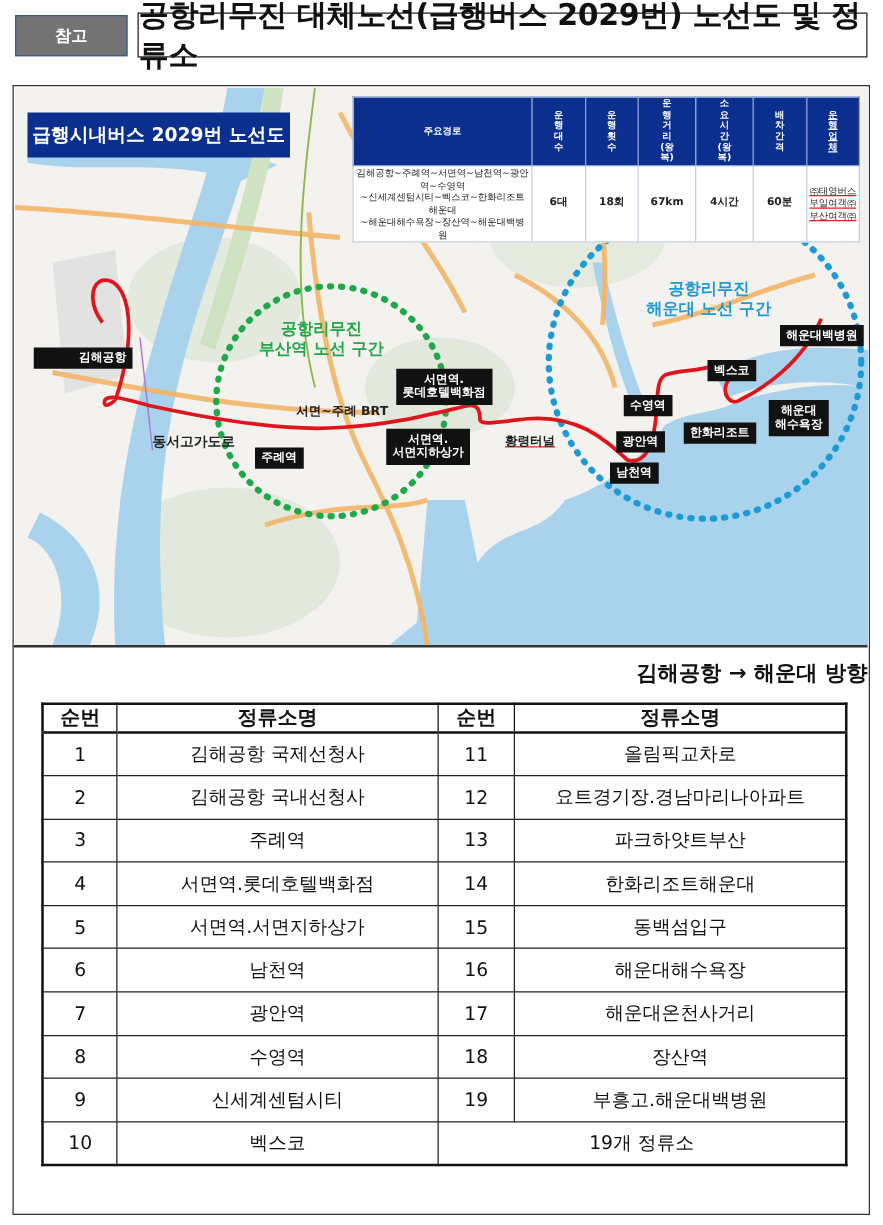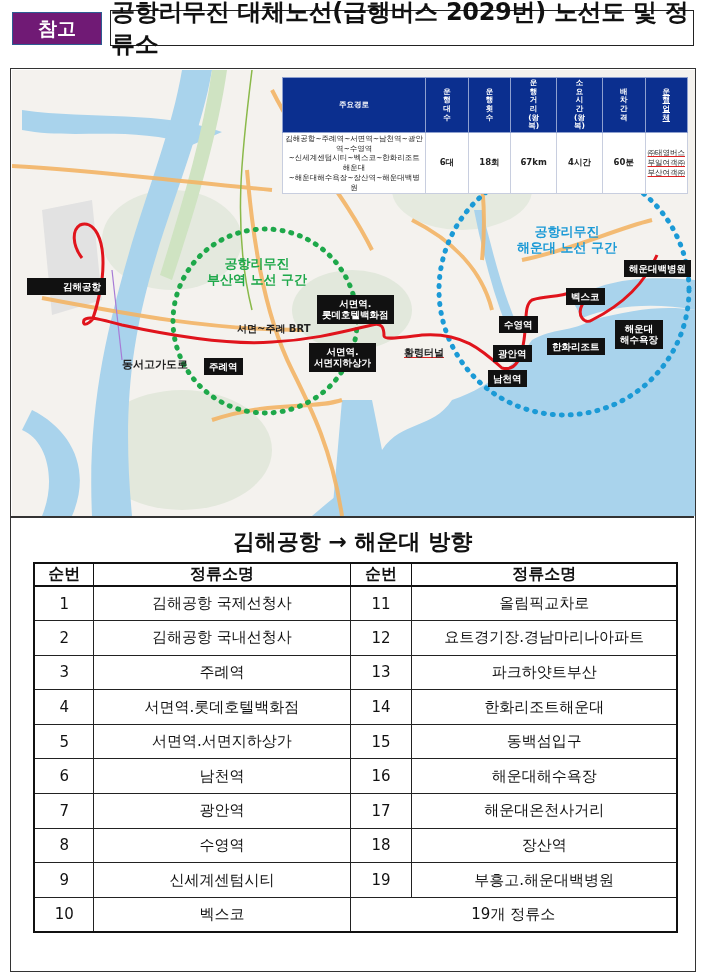--- a/index.html
+++ b/index.html
@@ -1,22 +1,22 @@
 <!DOCTYPE html>
 <html><head>
 <meta charset="utf-8">
 <style>
   * { box-sizing: border-box; margin: 0; padding: 0; }
   html, body { width: 706px; height: 980px; background: #ffffff; overflow: hidden; }
   body { position: relative; font-family: "DejaVu Sans", "Liberation Sans", sans-serif; color: #111; }
 
   .badge {
     position: absolute; left: 12px; top: 12px; width: 90px; height: 33px;
-    background: #701a75; border: 1px solid #2d5d92;
-    color: #fff; font-weight: bold; font-size: 19px;
+    background: #737373; border: 1px solid #2d5d92;
+    color: #fff; font-weight: bold; font-size: 13px;
     display: flex; align-items: center; justify-content: center;
   }
   .title-box {
     position: absolute; left: 110px; top: 10px; width: 584px; height: 36px;
     border: 1.5px solid #222; background: #fff;
     display: flex; align-items: center; justify-content: center;
     font-weight: bold; font-size: 24px; letter-spacing: -0.3px;
   }
 
   .frame {
@@ -59,22 +59,22 @@
   }
   .area-label.green { color: #1ea84a; }
   .area-label.blue { color: #1b9ad6; }
   .road-label { position: absolute; font-weight: bold; font-size: 10px; color: #222; white-space: nowrap; }
 
   .divider {
     position: absolute; left: 0; top: 447px; width: 683px; height: 1.5px; background: #333;
   }
 
   .direction-title {
-    position: absolute; left: 0; top: 458px; width: 683px; text-align: center;
-    font-weight: bold; font-size: 22px;
+    position: absolute; left: 0; top: 458px; width: 683px; text-align: right;
+    font-weight: bold; font-size: 17px;
   }
 
   table.stops {
     position: absolute; left: 22px; top: 493px; width: 645px;
     border-collapse: collapse; border: 2px solid #111;
     font-size: 15px;
   }
   table.stops th {
     height: 18px; font-weight: bold; font-size: 16px; border: 1px solid #111;
     border-bottom: 2px solid #111;
@@ -140,20 +140,21 @@
       <circle cx="552" cy="220" r="125" fill="none" stroke="#1b9ad6" stroke-width="5" stroke-dasharray="1 8" stroke-linecap="round"></circle>
 
       <path d="M70,188 C60,175 60,160 68,155 C80,150 95,165 90,210 C85,240 80,250 80,250
            C75,255 70,256 72,250 C76,245 90,250 110,255 C170,268 220,275 260,272
            C300,270 330,262 360,255 C370,252 372,258 372,266 C373,270 385,268 410,265
            C450,262 470,280 490,298 C505,302 510,285 512,270
            C515,250 512,235 520,230 C535,225 545,228 560,222 C575,218 580,226 570,235
            C565,245 572,255 580,250 C600,240 630,220 645,185" stroke="#e0141c" stroke-width="3" fill="none" stroke-linejoin="round"></path>
     </svg>
 
+    <div class="map-title">급행시내버스 2029번 노선도</div>
 
     <table class="route-info">
       <tbody>
           <tr>
         <th style="width:190px">주요경로</th>
         <th>운행 대수</th>
         <th>운행 횟수</th>
         <th>운행거리 (왕복)</th>
         <th>소요시간 (왕복)</th>
         <th>배차 간격</th>
@@ -178,21 +179,21 @@
       </tr>
     </tbody>
       </table>
 
     <div class="area-label green" style="left:195px; top:186px; white-space:pre;">공항리무진
 부산역 노선 구간</div>
     <div class="area-label blue" style="left:505px; top:154px; white-space:pre;">공항리무진
 해운대 노선 구간</div>
 
     <div class="road-label" style="left:225px; top:252px;">서면~주례 BRT</div>
-    <div class="road-label" style="left:110px; top:287px; font-size:11px;">동서고가도로</div>
+    <div class="road-label" style="left:110px; top:276px; font-size:11px;">동서고가도로</div>
     <div class="road-label" style="left:392px; top:276px; text-decoration: underline; text-decoration-color:#d22;">황령터널</div>
 
     <div class="stop-label" style="left:15px; top:208px;padding-left:36px;">김해공항</div>
     <div class="stop-label" style="left:192px; top:288px;">주례역</div>
     <div class="stop-label" style="left:305px; top:225px; white-space:pre;">서면역.
 롯데호텔백화점</div>
     <div class="stop-label" style="left:297px; top:273px; white-space:pre;">서면역.
 서면지하상가</div>
     <div class="stop-label" style="left:476px; top:300px;">남천역</div>
     <div class="stop-label" style="left:481px; top:275px;">광안역</div>

